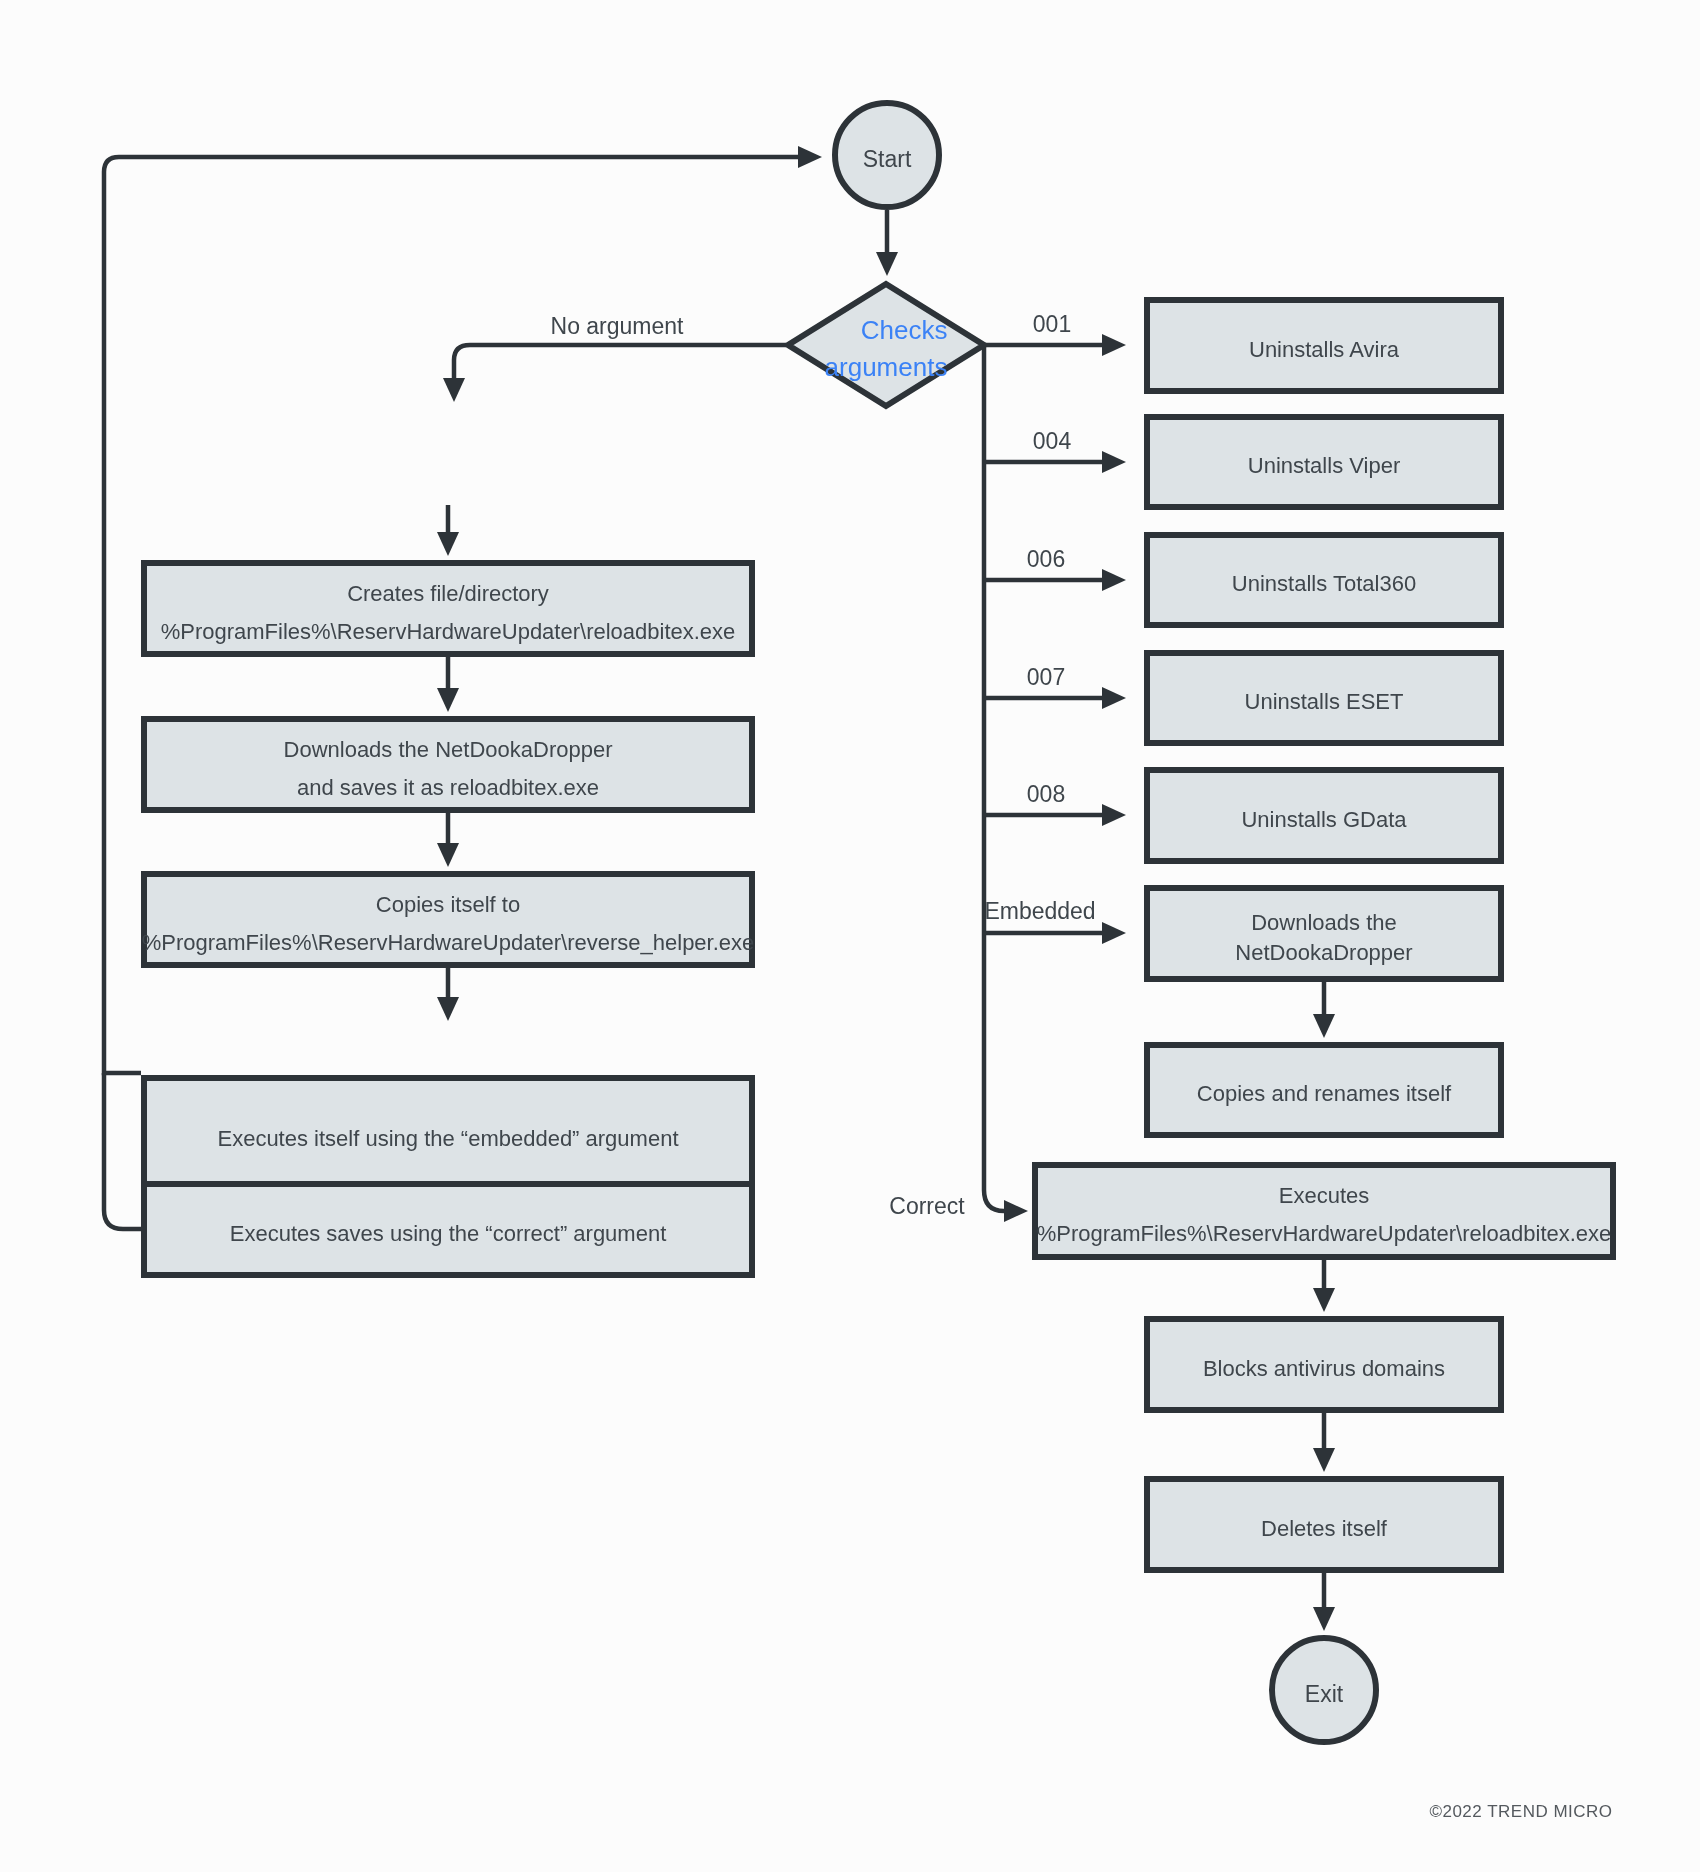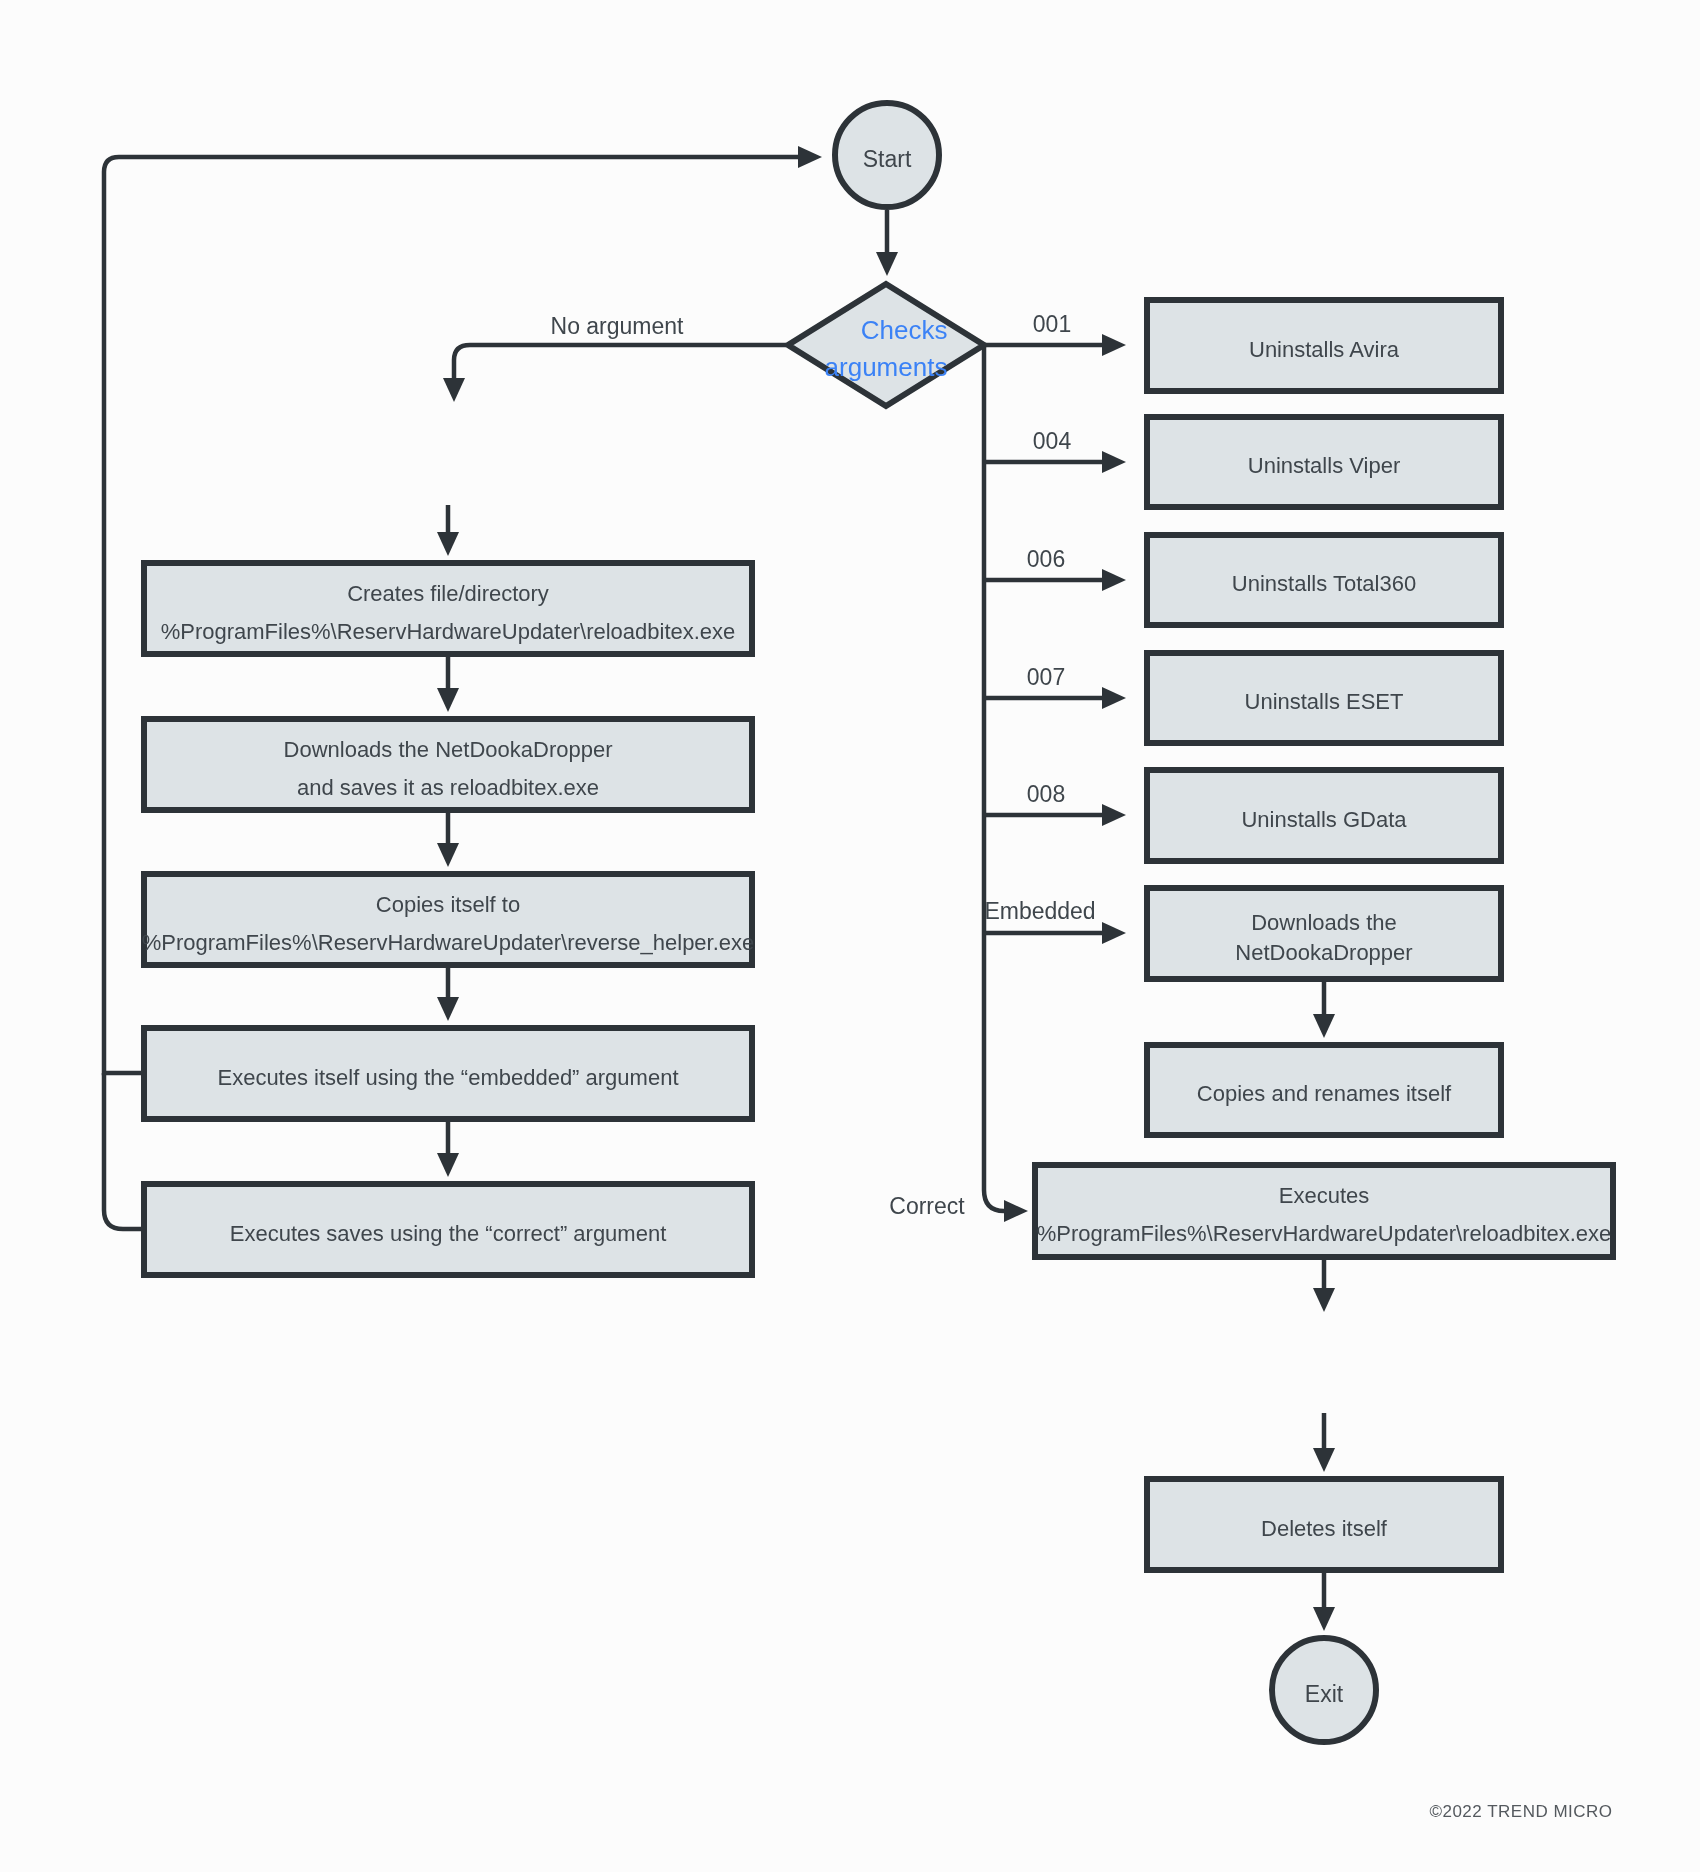--- a/index.html
+++ b/index.html
@@ -81,21 +81,21 @@
     <span class="line">%ProgramFiles%\ReservHardwareUpdater\reloadbitex.exe</span>
   </div>
   <div class="box" style="left:141px;top:716px;width:614px;height:97px">
     <span class="line">Downloads the NetDookaDropper</span>
     <span class="line">and saves it as reloadbitex.exe</span>
   </div>
   <div class="box" style="left:141px;top:871px;width:614px;height:97px">
     <span class="line">Copies itself to</span>
     <span class="line">%ProgramFiles%\ReservHardwareUpdater\reverse_helper.exe</span>
   </div>
-  <div class="box" style="left:141px;top:1025px;width:614px;height:97px">
+  <div class="box" style="left:141px;top:1075px;width:614px;height:119px">
     <span class="line">Executes itself using the “embedded” argument</span>
   </div>
   <div class="box" style="left:141px;top:1181px;width:614px;height:97px">
     <span class="line">Executes saves using the “correct” argument</span>
   </div>
 
   <div class="box" style="left:1144px;top:414px;width:360px;height:96px">
     <span class="line">Uninstalls Viper</span>
   </div>
   <div class="box" style="left:1144px;top:297px;width:360px;height:97px">
@@ -113,20 +113,23 @@
   <div class="box" style="left:1144px;top:885px;width:360px;height:97px">
     <span class="line">Downloads the NetDookaDropper</span>
   </div>
   <div class="box" style="left:1144px;top:1042px;width:360px;height:96px">
     <span class="line">Copies and renames itself</span>
   </div>
   <div class="box" style="left:1032px;top:1162px;width:584px;height:98px">
     <span class="line">Executes</span>
     <span class="line">%ProgramFiles%\ReservHardwareUpdater\reloadbitex.exe</span>
   </div>
+  <div class="box" style="left:1144px;top:1316px;width:360px;height:97px">
+    <span class="line">Blocks antivirus domains</span>
+  </div>
   <div class="box" style="left:1144px;top:1476px;width:360px;height:97px">
     <span class="line">Deletes itself</span>
   </div>
 
   <div class="edge-label" style="left:617px;top:326px">No argument</div>
   <div class="edge-label" style="left:1052px;top:324px">001</div>
   <div class="edge-label" style="left:1052px;top:441px">004</div>
   <div class="edge-label" style="left:1046px;top:559px">006</div>
   <div class="edge-label" style="left:1046px;top:677px">007</div>
   <div class="edge-label" style="left:1046px;top:794px">008</div>

